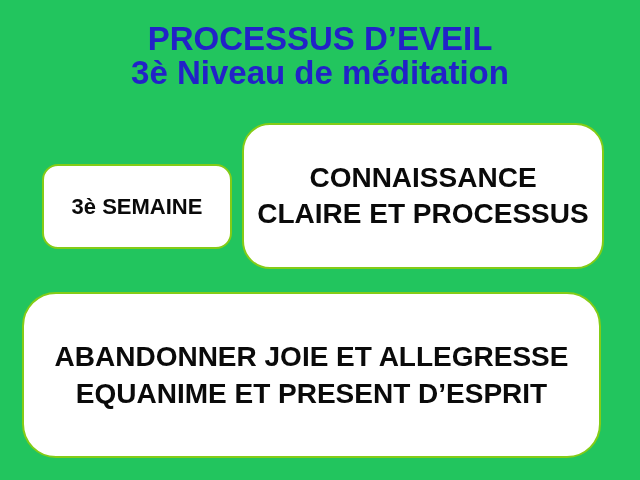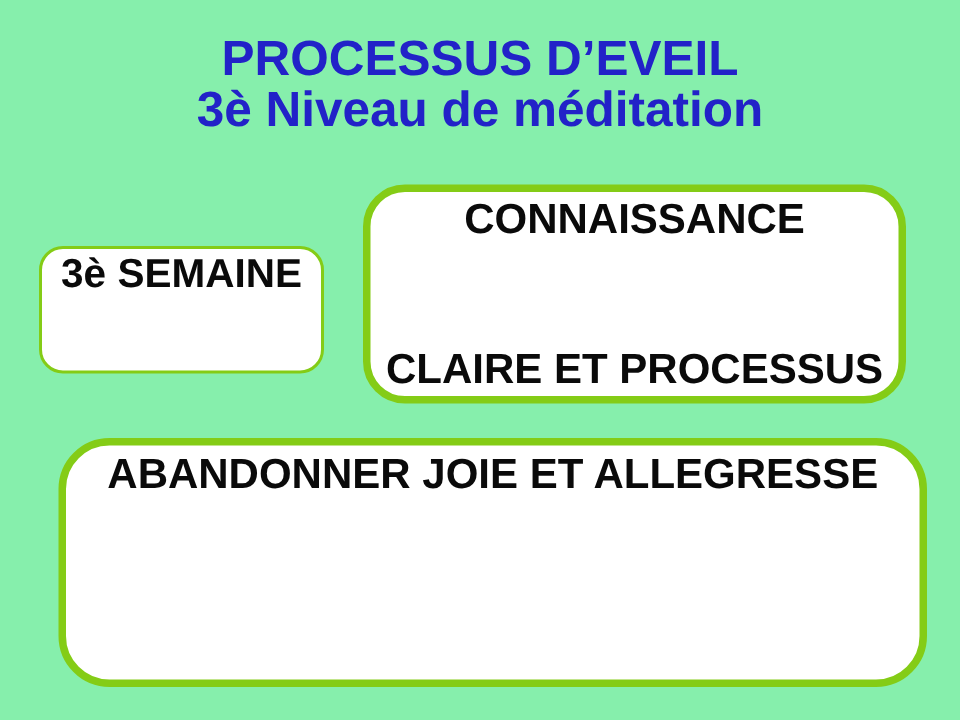--- a/index.html
+++ b/index.html
@@ -1,67 +1,67 @@
 <!DOCTYPE html>
 <html><head>
 <meta charset="utf-8">
 <style>
   html, body { margin: 0; padding: 0; background: #ffffff; }
   .slide {
     position: relative;
     width: 640px;
     height: 480px;
-    background: #86efac;
+    background: #22c55e;
     font-family: "Liberation Sans", sans-serif;
     overflow: hidden;
   }
   .title {
     position: absolute;
     top: 22px;
     left: 0;
     width: 640px;
     margin: 0;
     text-align: center;
     color: #2222C8;
     font-size: 33px;
     line-height: 34px;
     font-weight: bold;
   }
   .title-line { display: block; white-space: nowrap; }
   .box {
     position: absolute;
     box-sizing: border-box;
     background: #ffffff;
-    border: 5px solid #84cc16;
+    border: 2px solid #84cc16;
     display: flex;
     flex-direction: column;
-    justify-content: space-between;
+    justify-content: center;
     align-items: center;
     text-align: center;
     font-weight: bold;
     color: #0a0a0a;
   }
   .box-line { display: block; white-space: nowrap; }
   .box-semaine {
-    left: 26px; top: 164px;
+    left: 42px; top: 164px;
     width: 190px; height: 85px;
     border-width: 2.5px;
     border-radius: 16px;
-    font-size: 27px;
+    font-size: 22px;
     line-height: 32px;
   }
   .box-connaissance {
     left: 242px; top: 123px;
     width: 362px; height: 146px;
     border-radius: 28px;
     font-size: 28px;
     line-height: 36px;
   }
   .box-abandon {
-    left: 39px; top: 292px;
+    left: 22px; top: 292px;
     width: 579px; height: 166px;
     border-radius: 34px;
     font-size: 28px;
     line-height: 37px;
   }
 </style>
 </head>
 <body>
 
 <div class="slide">
@@ -75,15 +75,16 @@
     <span class="box-line">3è SEMAINE</span>
   </div>
 
   <div class="box box-connaissance">
     <span class="box-line">CONNAISSANCE</span>
     <span class="box-line">CLAIRE ET PROCESSUS</span>
   </div>
 
   <div class="box box-abandon">
     <span class="box-line">ABANDONNER JOIE ET ALLEGRESSE</span>
+    <span class="box-line">EQUANIME ET PRESENT D’ESPRIT</span>
   </div>
 
 </div>
 
 </body></html>

